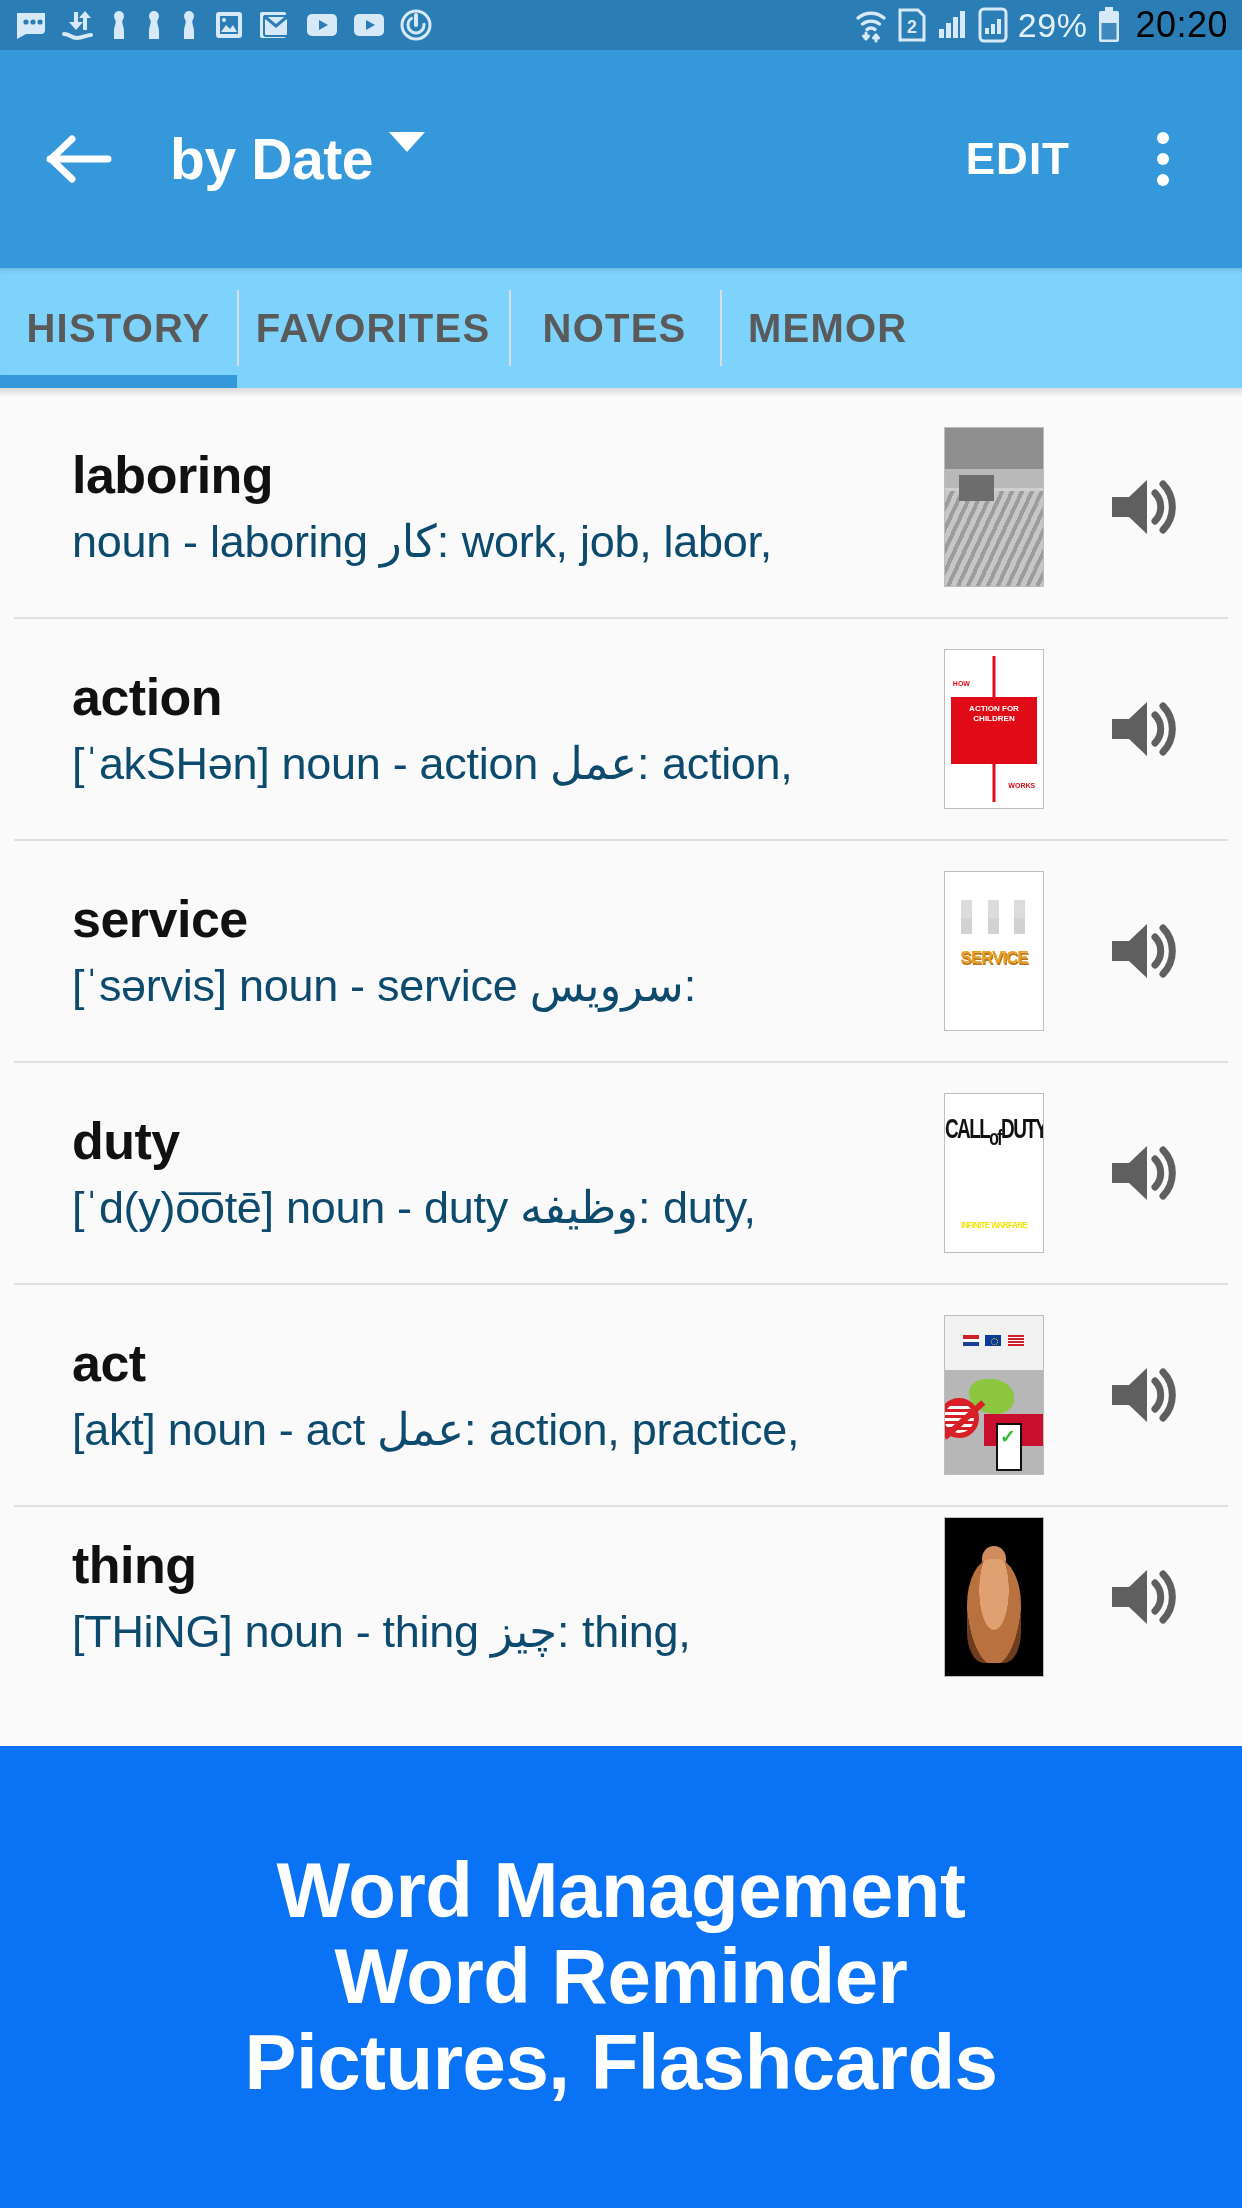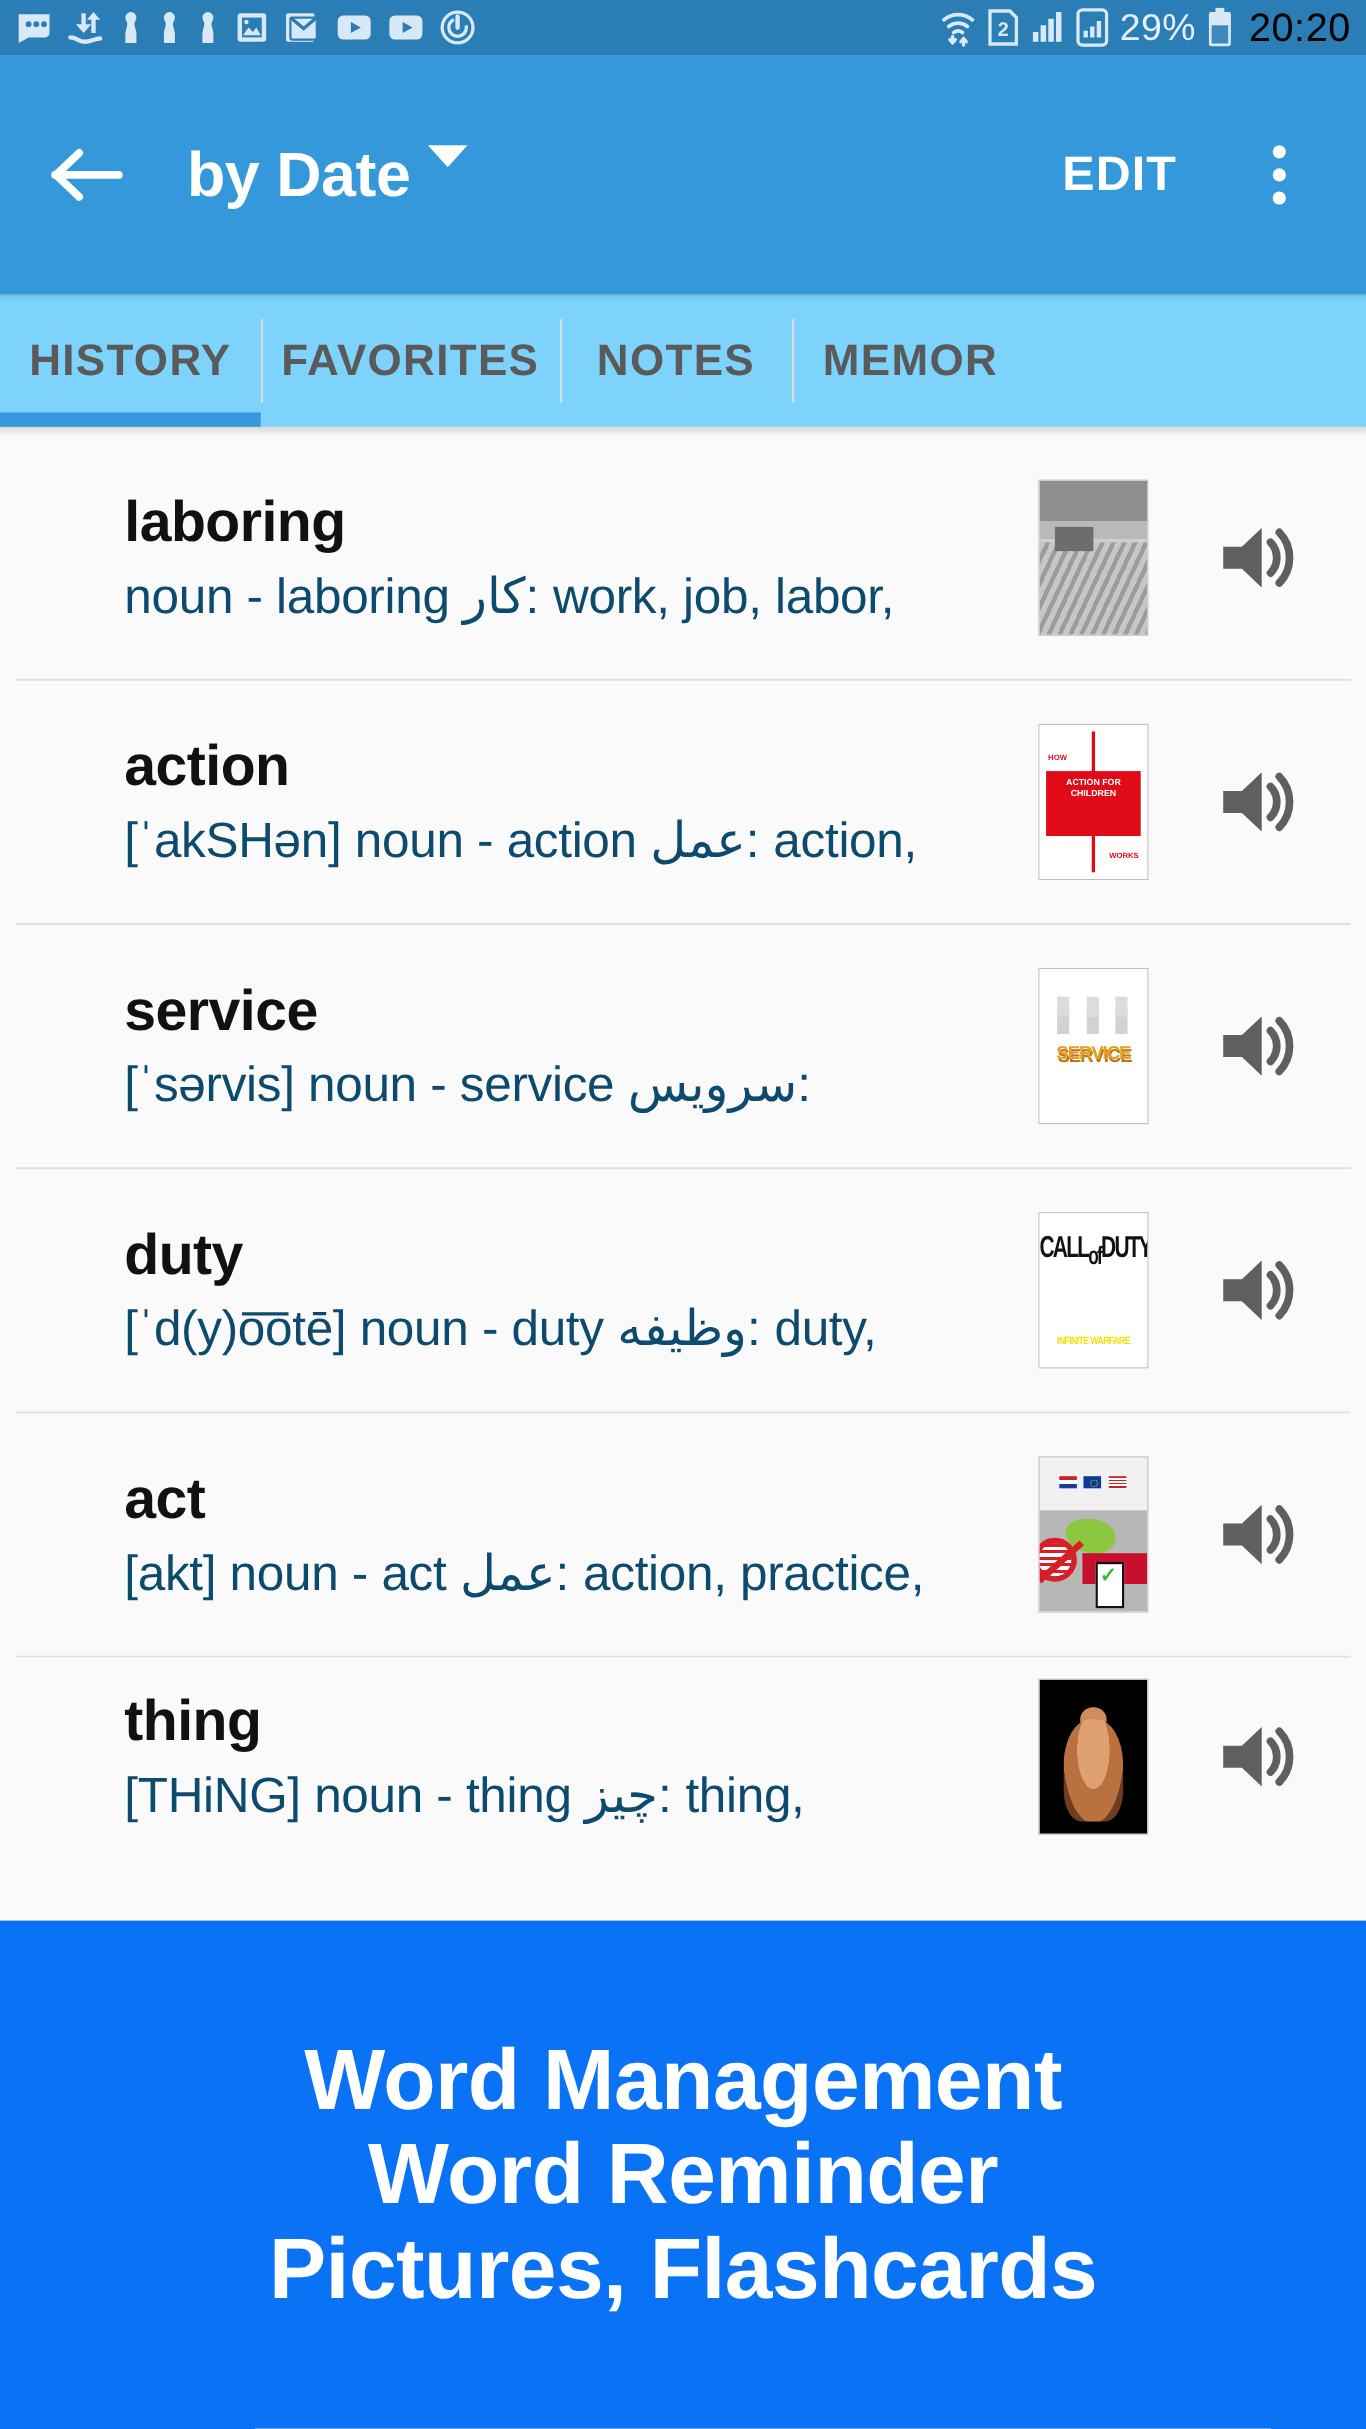--- a/index.html
+++ b/index.html
@@ -62,36 +62,36 @@
   }
   .tabbar-shadow{
     height:9px; width:100%;
     background:linear-gradient(to bottom, rgba(0,0,0,.13), rgba(0,0,0,0));
   }
 
   
   .list{ background:#fafafa; }
   .row{
     position:relative; height:220px;
-    display:flex; align-items:center; padding:0 0 0 113px;
+    display:flex; align-items:center; padding:0 0 0 72px;
     background:#fafafa; cursor:pointer;justify-content:space-between;
   }
   .row:last-child{ height:180px; }
   .row-divider{ height:2px; background:#e0e0e0; margin:0 14px; }
   .row-text{ flex:1 1 auto; min-width:0; padding-right:10px; }
   .word{
     font-size:52px; font-weight:bold; color:#111; letter-spacing:-.5px;
     line-height:1.12; margin-bottom:10px;
   }
   .meaning{
     font-size:45px; color:#0c4a6e; line-height:1.18; white-space:nowrap;
     letter-spacing:-.3px;
   }
   .thumb{
-    flex:0 0 auto; width:100px; height:142px; margin-right:46px;
+    flex:0 0 auto; width:100px; height:160px; margin-right:46px;
     border:1px solid #bdbdbd; background:#fff; overflow:hidden;
     display:flex; align-items:center; justify-content:center;
     position:relative;
   }
   .speaker{ flex:0 0 auto; width:110px; margin-right:42px; display:flex; align-items:center; justify-content:center; cursor:pointer;}
 
   
   .tn-field{ width:100%;height:100%;
     background:
       linear-gradient(to bottom,#8e8e8e 0 26%, #b9b9b9 26% 38%, #cfcfcf 38% 100%);

